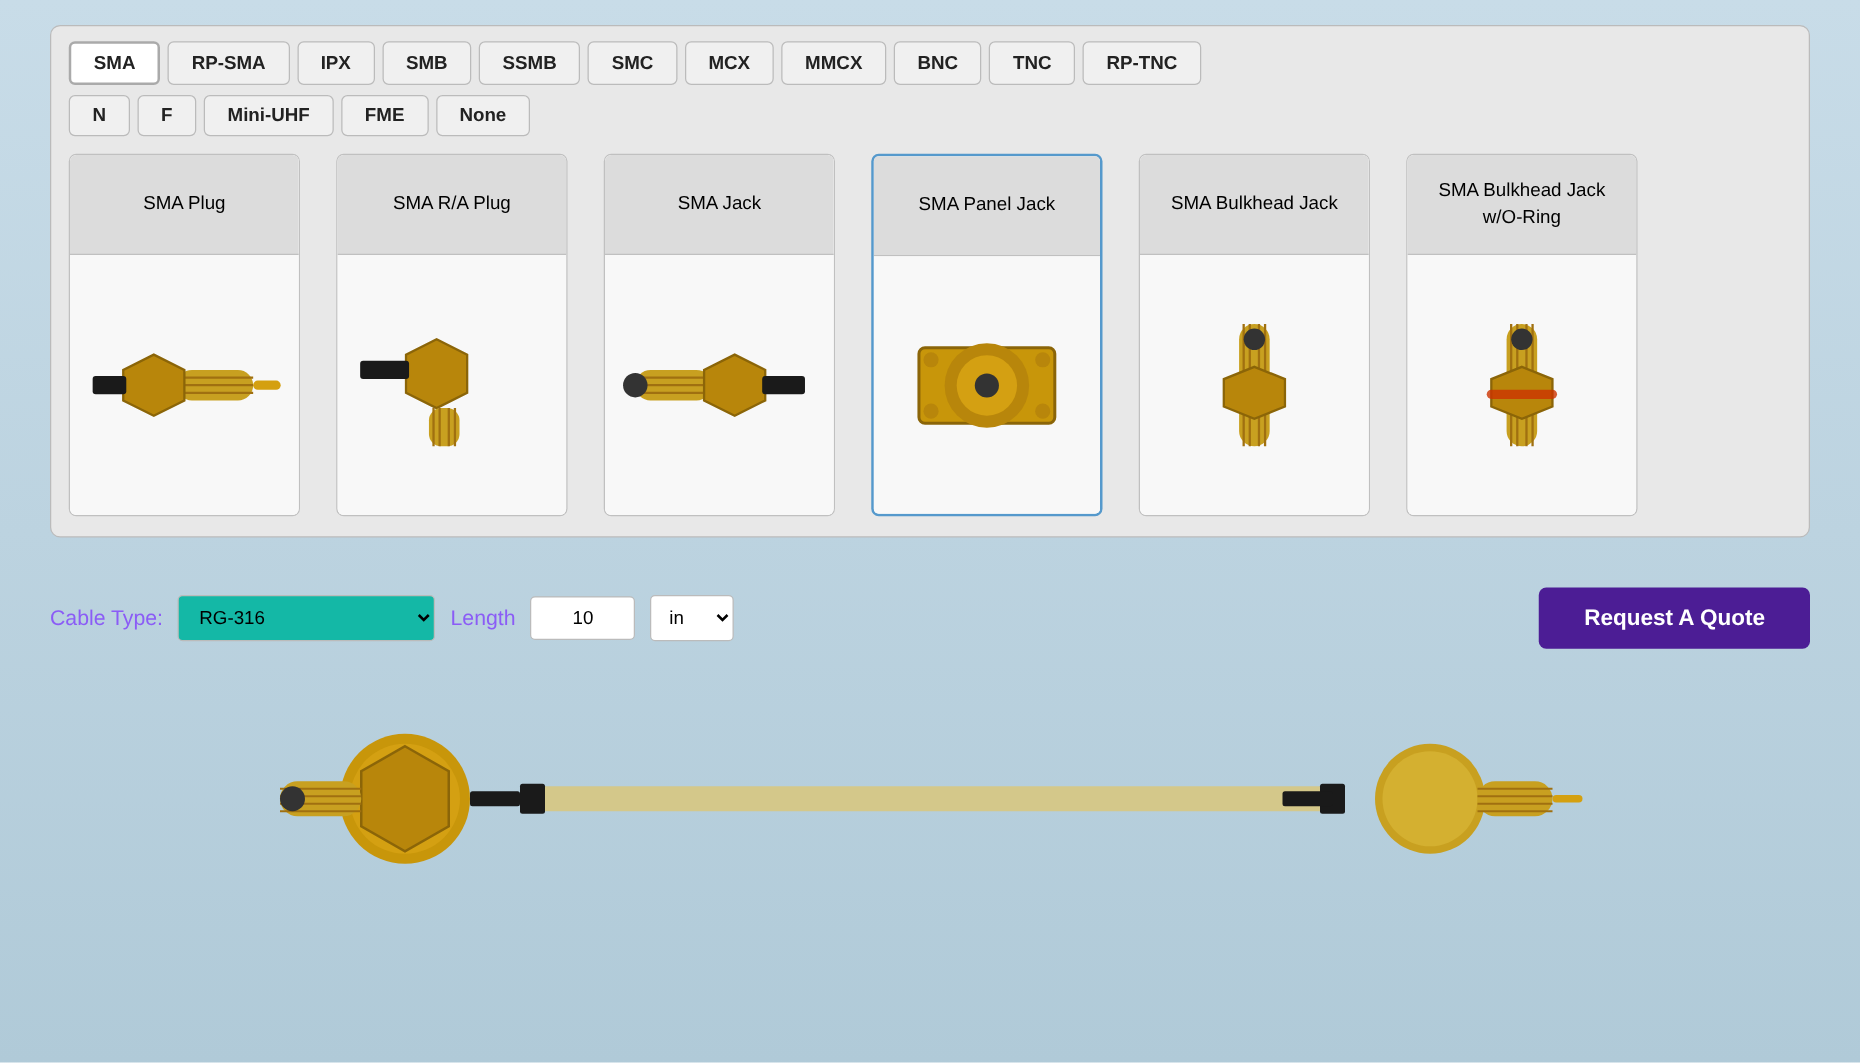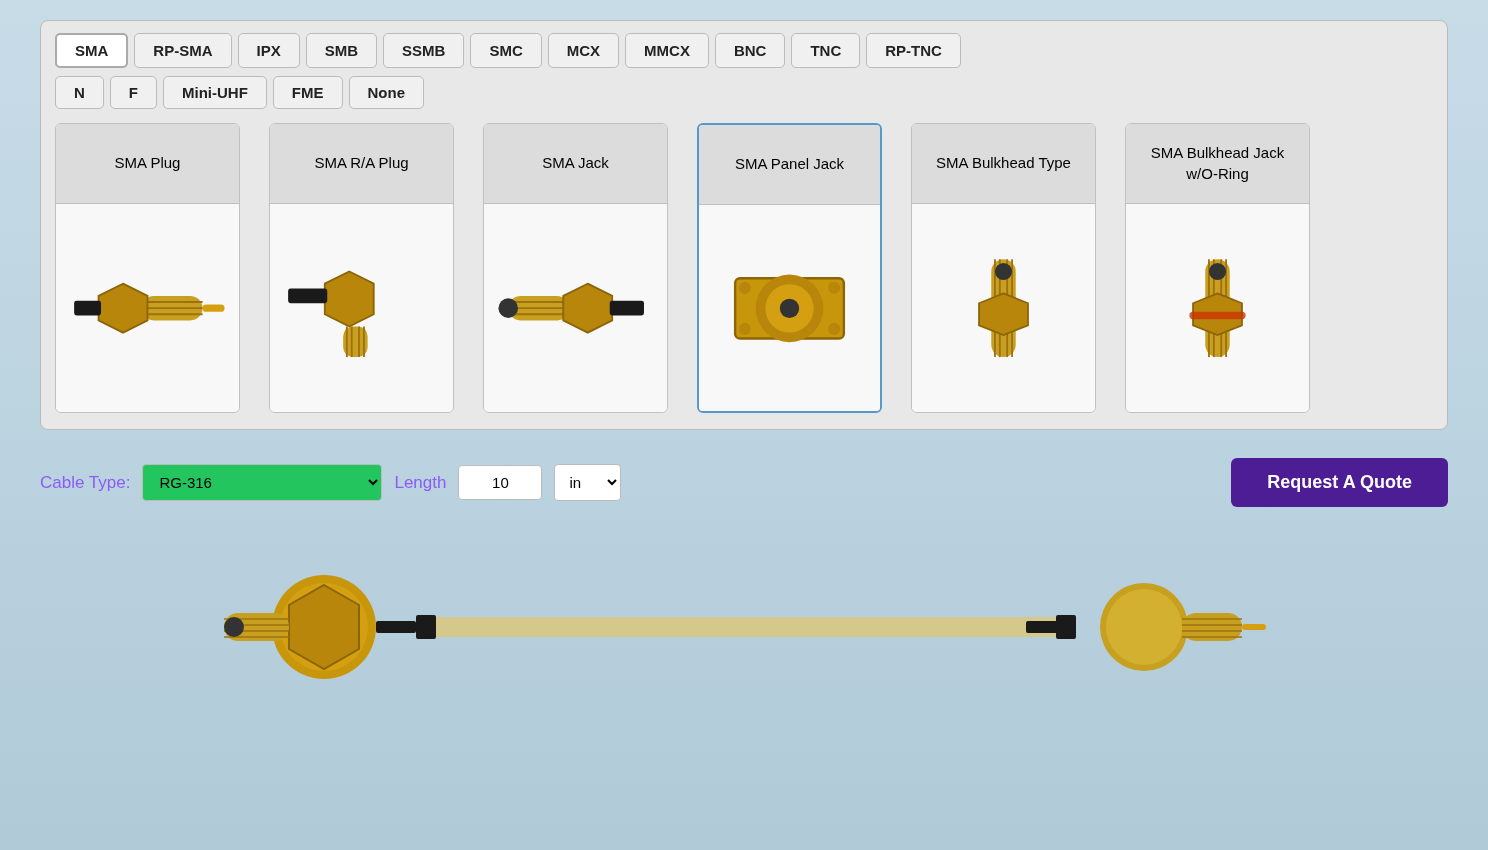--- a/index.html
+++ b/index.html
@@ -15,21 +15,21 @@
     .main-container {
       padding: 20px 40px;
     }
 
     
     .tab-panel {
       background: #e8e8e8;
       border: 1px solid #bbb;
       border-radius: 8px;
       padding: 12px 14px 16px 14px;
-      margin-bottom: 28px;
+      margin-bottom: 40px;
     }
 
     .tab-row {
       display: flex;
       flex-wrap: wrap;
       gap: 6px;
       margin-bottom: 8px;
     }
 
     .tab-btn {
@@ -108,22 +108,22 @@
       font-weight: normal;
       color: #8b5cf6;
     }
 
     .cable-select {
       appearance: auto;
       font-size: 15px;
       padding: 8px 12px;
       border: 1px solid #bbb;
       border-radius: 4px;
-      background: #22c55e;
-      width: 240px;
+      background: #14b8a6;
+      width: 206px;
       cursor: pointer;
     }
 
     .length-input {
       font-size: 15px;
       padding: 8px 10px;
       border: 1px solid #bbb;
       border-radius: 4px;
       width: 84px;
       text-align: center;
@@ -244,21 +244,21 @@
       <ellipse cx="65" cy="50" rx="20" ry="20" fill="#d4a012"></ellipse>
       <ellipse cx="65" cy="50" rx="8" ry="8" fill="#333"></ellipse>
       <circle cx="28" cy="33" r="5" fill="#b8860b"></circle>
       <circle cx="102" cy="33" r="5" fill="#b8860b"></circle>
       <circle cx="28" cy="67" r="5" fill="#b8860b"></circle>
       <circle cx="102" cy="67" r="5" fill="#b8860b"></circle>
     </svg>
           </div>
         </div>
         <div class="connector-card">
-          <div class="card-label">SMA Bulkhead Type</div>
+          <div class="card-label">SMA Bulkhead Jack</div>
           <div class="card-image">
             <svg viewBox="0 0 130 100" xmlns="http://www.w3.org/2000/svg">
       <rect x="55" y="10" width="20" height="80" rx="10" fill="#c8a020"></rect>
       <line x1="58" y1="10" x2="58" y2="90" stroke="#a07010" stroke-width="1.5"></line>
       <line x1="62" y1="10" x2="62" y2="90" stroke="#a07010" stroke-width="1.5"></line>
       <line x1="68" y1="10" x2="68" y2="90" stroke="#a07010" stroke-width="1.5"></line>
       <line x1="72" y1="10" x2="72" y2="90" stroke="#a07010" stroke-width="1.5"></line>
       <polygon points="65,38 85,46 85,64 65,72 45,64 45,46" fill="#b8860b" stroke="#8b6508" stroke-width="1.5"></polygon>
       <ellipse cx="65" cy="20" rx="7" ry="7" fill="#333"></ellipse>
     </svg>

